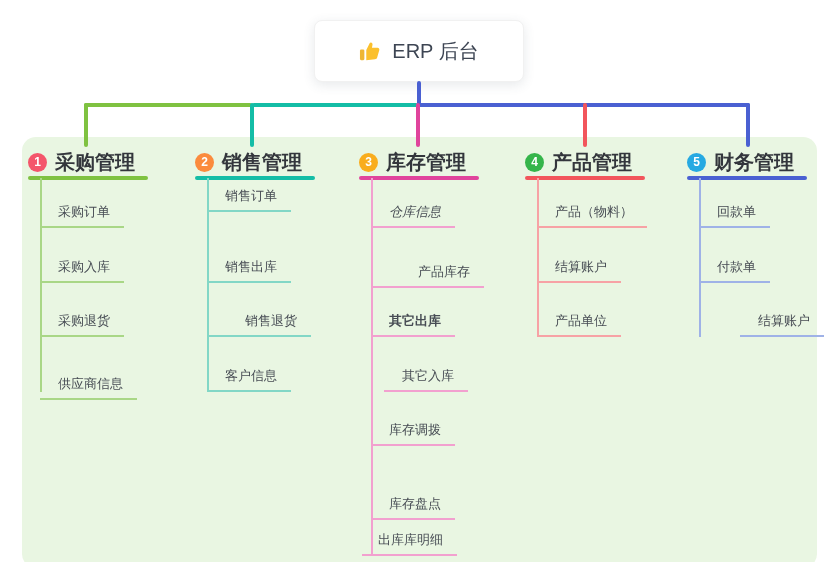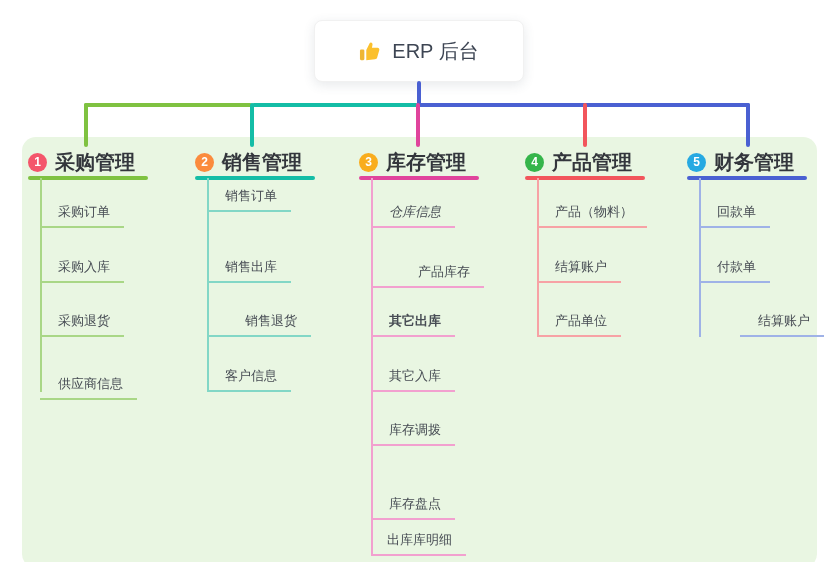--- a/index.html
+++ b/index.html
@@ -73,24 +73,24 @@
       <div class="line w4" style="left: 416px; top: 103px; height: 44px; background: rgb(224, 68, 156);"></div>
       <div class="branch-header" style="left: 359px; top: 151px;">
         <span class="badge" style="background: rgb(249, 173, 29);">3</span>
         <span class="branch-label">库存管理</span>
       </div>
       <div class="branch-underline" style="left: 359px; background: rgb(224, 68, 156);"></div>
       <div class="trunk" style="left: 371px; top: 178px; height: 378px; background: rgb(242, 160, 207);"></div>
       <div class="child" style="left: 371px; top: 204px; border-bottom-color: rgb(242, 160, 207); font-style: italic;">仓库信息</div>
       <div class="child" style="left: 371px; top: 264px; border-bottom-color: rgb(242, 160, 207); padding-left: 47px;">产品库存</div>
       <div class="child" style="left: 371px; top: 313px; border-bottom-color: rgb(242, 160, 207); font-weight: bold;">其它出库</div>
-      <div class="child" style="left: 371px; top: 368px; border-bottom-color: rgb(242, 160, 207);">其它入库</div>
+      <div class="child" style="left: 384px; top: 368px; border-bottom-color: rgb(242, 160, 207);">其它入库</div>
       <div class="child" style="left: 371px; top: 422px; border-bottom-color: rgb(242, 160, 207);">库存调拨</div>
       <div class="child" style="left: 371px; top: 496px; border-bottom-color: rgb(242, 160, 207);">库存盘点</div>
-      <div class="child" style="left: 371px; top: 532px; border-bottom-color: rgb(242, 160, 207); padding-left: 16px;">出库库明细</div>
+      <div class="child" style="left: 362px; top: 532px; border-bottom-color: rgb(242, 160, 207); padding-left: 16px;">出库库明细</div>
       <div class="line w4" style="left: 583px; top: 103px; height: 44px; background: rgb(242, 85, 92);"></div>
       <div class="branch-header" style="left: 525px; top: 151px;">
         <span class="badge" style="background: rgb(53, 181, 74);">4</span>
         <span class="branch-label">产品管理</span>
       </div>
       <div class="branch-underline" style="left: 525px; background: rgb(242, 85, 92);"></div>
       <div class="trunk" style="left: 537px; top: 178px; height: 159px; background: rgb(247, 162, 165);"></div>
       <div class="child" style="left: 537px; top: 204px; border-bottom-color: rgb(247, 162, 165); text-align: center;">产品（物料）</div>
       <div class="child" style="left: 537px; top: 259px; border-bottom-color: rgb(247, 162, 165);">结算账户</div>
       <div class="child" style="left: 537px; top: 313px; border-bottom-color: rgb(247, 162, 165);">产品单位</div>

